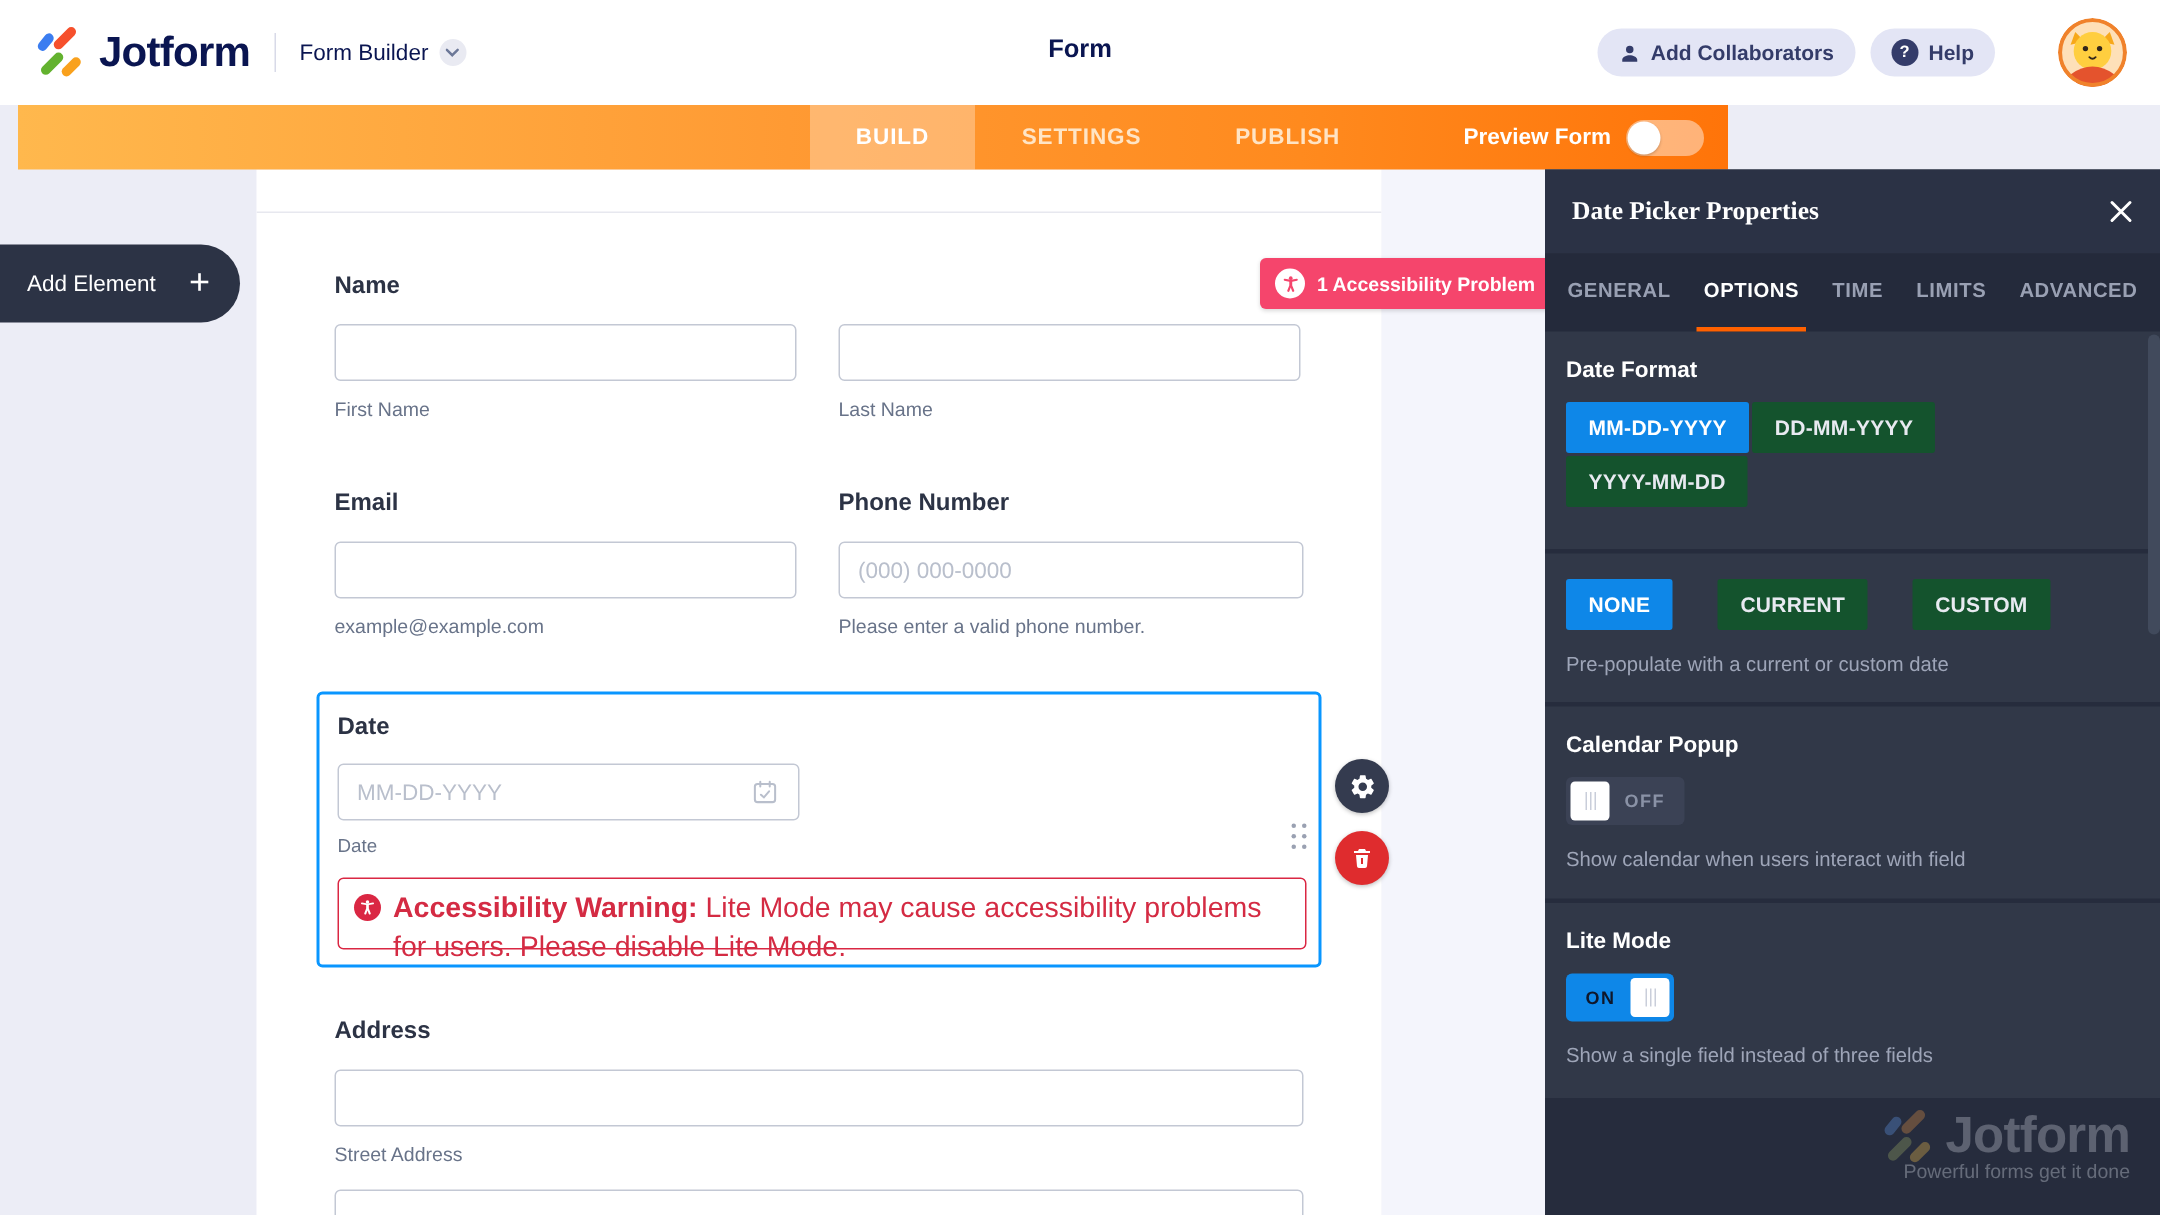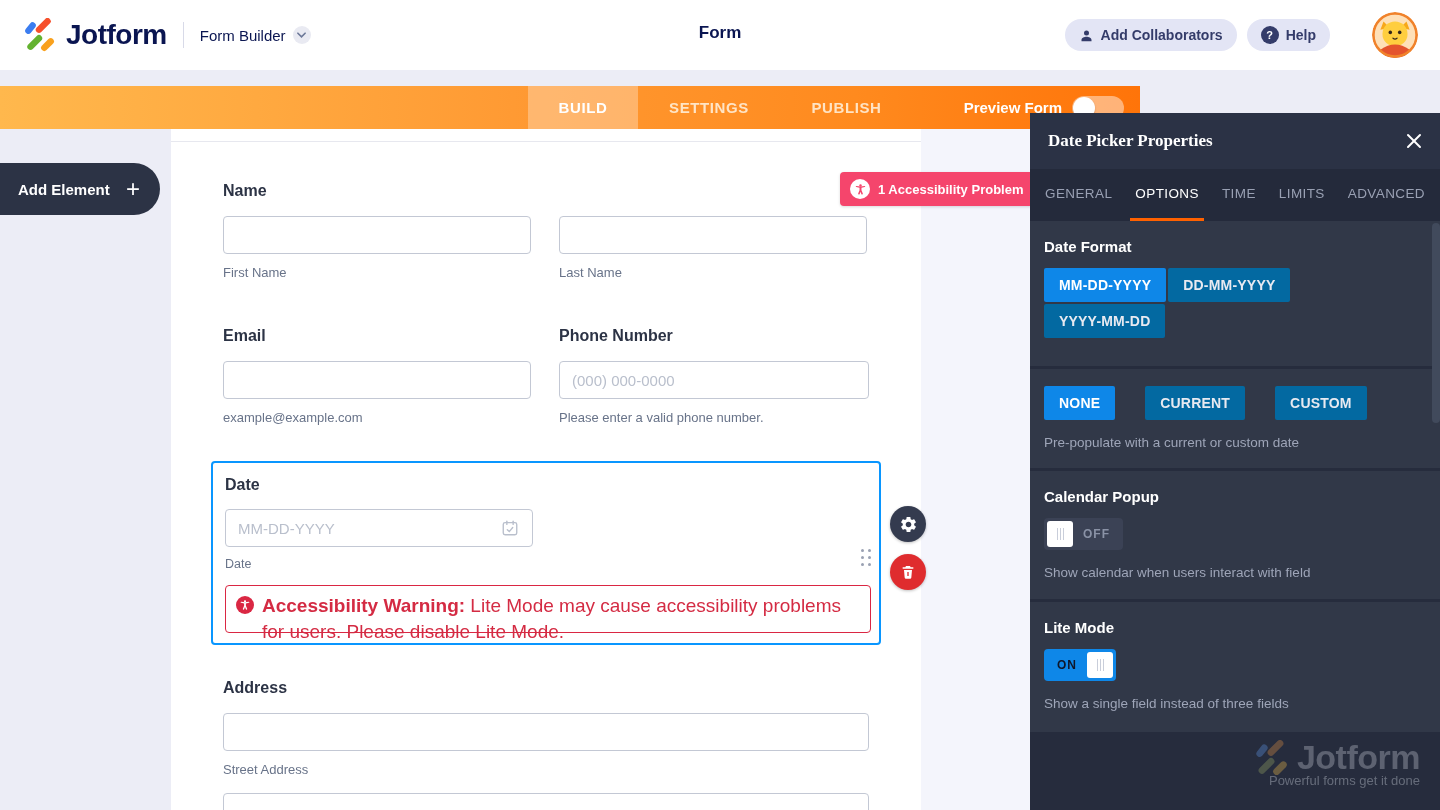--- a/index.html
+++ b/index.html
@@ -13,21 +13,21 @@
   .hdr-divider { width:1px; height:26px; background:#D8DAE8; margin:0 16px; }
   .product { font-size:15px; color:#0A1551; font-weight:500; display:flex; align-items:center; gap:7px; cursor:pointer; }
   .chev-circle { width:18px; height:18px; border-radius:50%; background:#E9EAF2; display:flex; align-items:center; justify-content:center; }
   .page-title { position:absolute; left:50%; top:23px; transform:translateX(-50%); font-size:17px; font-weight:bold; color:#0A1551; }
   .hdr-right { margin-left:auto; display:flex; align-items:center; gap:10px; }
   .pill { height:32px; background:#E3E5F5; border-radius:16px; display:flex; align-items:center; gap:7px; padding:0 14px; font-size:14px; font-weight:600; color:#343C6A; cursor:pointer; border:none; }
   .help-q { width:18px; height:18px; border-radius:50%; background:#343C6A; color:#fff; font-size:11px; font-weight:bold; display:flex; align-items:center; justify-content:center; }
   .avatar { width:46px; height:46px; border-radius:50%; margin-left:32px; cursor:pointer; }
 
   
-  .nav { position:absolute; top:70px; left:0; width:1140px; height:43px; background:linear-gradient(90deg,#FFB84D 0%,#FF9A33 45%,#FF8A1E 75%,#FF7409 100%); z-index:4;margin-top:16px; }
+  .nav { position:absolute; top:70px; left:12px; width:1140px; height:43px; background:linear-gradient(90deg,#FFB84D 0%,#FF9A33 45%,#FF8A1E 75%,#FF7409 100%); z-index:4; }
   .nav-tabs { position:absolute; left:528px; top:0; height:43px; display:flex; }
   .nav-tab { height:43px; display:flex; align-items:center; justify-content:center; font-size:15px; letter-spacing:0.6px; font-weight:bold; color:rgba(255,243,226,0.85); cursor:pointer; }
   .nav-tab.t-build { width:110px; }
   .nav-tab.t-settings { width:142px; }
   .nav-tab.t-publish { width:133px; }
   .nav-tab.active { background:rgba(255,255,255,0.30); color:#fff; }
   .preview-wrap { position:absolute; right:16px; top:0; height:43px; display:flex; align-items:center; gap:10px; }
   .preview-label { color:#fff; font-size:15px; font-weight:bold; }
   .toggle-pill { width:52px; height:24px; border-radius:12px; background:rgba(255,255,255,0.45); position:relative; cursor:pointer; }
   .toggle-pill .knob { position:absolute; left:1px; top:1px; width:22px; height:22px; border-radius:50%; background:#fff; box-shadow:0 1px 2px rgba(0,0,0,.2); }
@@ -35,21 +35,21 @@
   
   .gutter-right { position:absolute; left:921px; top:113px; width:109px; height:697px; background:#F4F5FC; }
   .card { position:absolute; left:171px; top:113px; width:750px; height:697px; background:#fff; overflow:hidden; }
   .card-topline { position:absolute; left:0; top:28px; width:750px; height:1px; background:#E7E8EF; }
   .f-label { position:absolute; font-size:16px; font-weight:600; color:#2C3345; }
   .f-sub { position:absolute; font-size:13px; color:#687389; }
   .f-input { position:absolute; height:38px; border:1px solid #C3C8D4; border-radius:4px; background:#fff; font-size:15px; color:#2C3345; padding:0 12px; font-family:"Liberation Sans",sans-serif; }
   .f-input::placeholder { color:#B9BFCC; }
 
   .add-element { position:absolute; left:0; top:163px; width:160px; height:52px; background:#2C3345; border-radius:0 26px 26px 0; color:#fff; display:flex; align-items:center; justify-content:space-between; padding:0 20px 0 18px; cursor:pointer; z-index:6; }
-  .add-element .ae-label { font-size:15px; font-weight:bold; }
+  .add-element .ae-label { font-size:15px; font-weight:normal; }
   .plus { font-size:24px; font-weight:300; line-height:1; }
 
   .a11y-badge { position:absolute; left:840px; top:172px; height:34px; background:#F5456C; border-radius:4px; display:flex; align-items:center; gap:8px; padding:0 14px 0 10px; z-index:7; cursor:pointer; box-shadow:0 1px 3px rgba(0,0,0,.15); }
   .a11y-badge .txt { color:#fff; font-size:13px; font-weight:bold; white-space:nowrap; }
   .badge-circ { width:20px; height:20px; border-radius:50%; background:#fff; display:flex; align-items:center; justify-content:center; }
 
   .date-selected { position:absolute; left:40px; top:348px; width:670px; height:184px; border:2px solid #0996FF; border-radius:4px; background:#fff; }
   .warn-box { position:absolute; left:12px; top:122px; width:646px; height:48px; border:1px solid #DA2743; border-radius:4px; display:flex; align-items:flex-start; gap:8px; padding:7px 10px; }
   .warn-circ { width:18px; height:18px; min-width:18px; border-radius:50%; background:#DA2743; display:flex; align-items:center; justify-content:center; margin-top:3px; }
   .warn-text { font-size:19px; color:#D42B43; line-height:1.35; }
@@ -62,26 +62,26 @@
   .fab.trash { left:890px; top:554px; background:#DF2C2E; }
 
   .cal-icon { position:absolute; }
 
   
   .panel { position:absolute; left:1030px; top:113px; width:410px; height:697px; background:#262C3D; z-index:9; }
   .panel-header { height:56px; background:#2B3245; display:flex; align-items:center; padding:0 18px; }
   .panel-title { color:#fff; font-size:17px; font-weight:bold;font-family:Liberation Serif, serif; }
   .panel-close { margin-left:auto; cursor:pointer; display:flex; }
   .panel-tabs { height:52px; background:#242A3B; display:flex; align-items:stretch; padding:0 10px; justify-content:space-between; }
-  .ptab { display:flex; align-items:center; padding:0 5px; font-size:13.5px; letter-spacing:0.4px; color:#99A0B3; cursor:pointer; border-bottom:3px solid transparent; font-weight:400; }
+  .ptab { display:flex; align-items:center; padding:0 5px; font-size:13.5px; letter-spacing:0.4px; color:#99A0B3; cursor:pointer; border-bottom:3px solid transparent; font-weight:700; }
   .ptab.active { color:#fff; border-bottom-color:#FF6100; }
   .psec { background:#313848; margin-bottom:3px; padding:17px 14px 15px; }
   .psec-label { color:#fff; font-size:15px; font-weight:bold; margin-bottom:13px; }
   .opt-row { display:flex; flex-wrap:wrap; gap:2px; width:330px; margin-bottom:13px; }
-  .opt-btn { background:#0369a1; color:#E8EAF1; font-size:14px; font-weight:bold; padding:9px 15px; border:none; border-radius:2px; cursor:pointer; white-space:nowrap; font-family:"Liberation Sans",sans-serif; letter-spacing:0.2px; }
+  .opt-btn { background:#14532d; color:#E8EAF1; font-size:14px; font-weight:bold; padding:9px 15px; border:none; border-radius:2px; cursor:pointer; white-space:nowrap; font-family:"Liberation Sans",sans-serif; letter-spacing:0.2px; }
   .opt-btn.selected { background:#0E87E8; color:#fff; }
   .p-help { color:#9EA5B8; font-size:13.5px; line-height:1.5; }
   .sw { display:inline-flex; align-items:center; height:32px; border-radius:4px; padding:3px; cursor:pointer; margin-bottom:13px; }
   .sw.off { background:#3B4255; }
   .sw.on { background:#0E87E8; }
   .sw .knob { width:26px; height:26px; background:#fff; border-radius:3px; display:flex; align-items:center; justify-content:center; gap:2px; }
   .sw .knob i { width:1px; height:12px; background:#C9CEDA; display:block; }
   .sw .sw-lab { font-size:12px; font-weight:bold; letter-spacing:1px; padding:0 10px; }
   .sw.off .sw-lab { color:#8A92A6; }
   .sw.on .sw-lab { color:#0f172a; }

